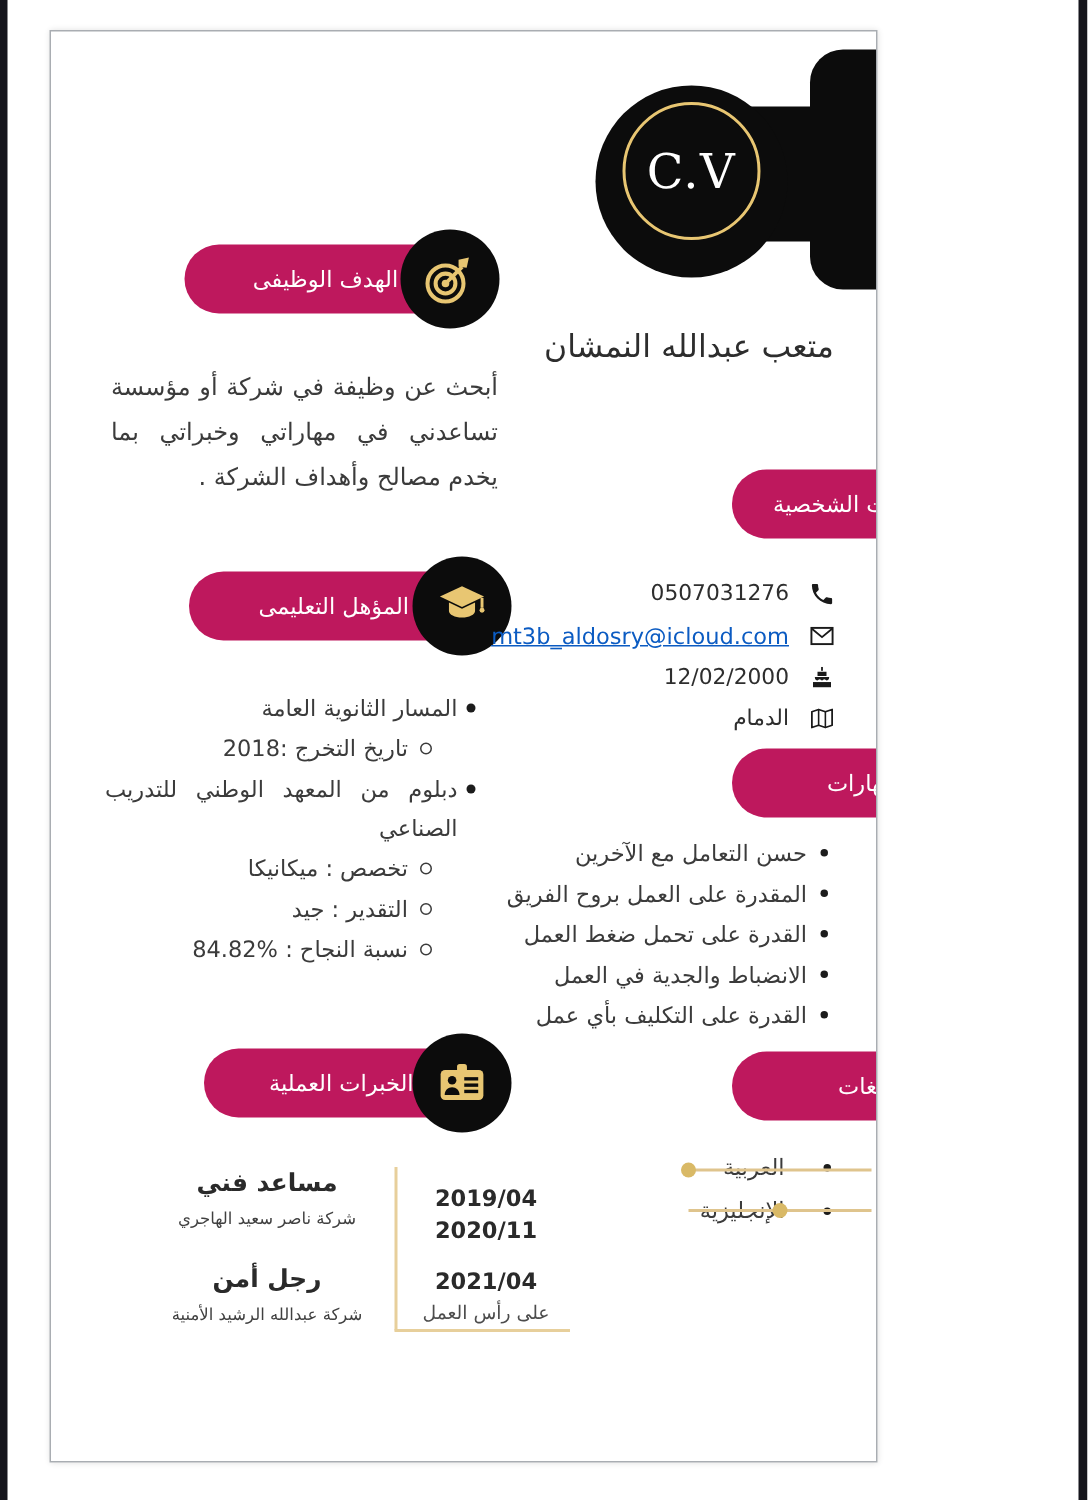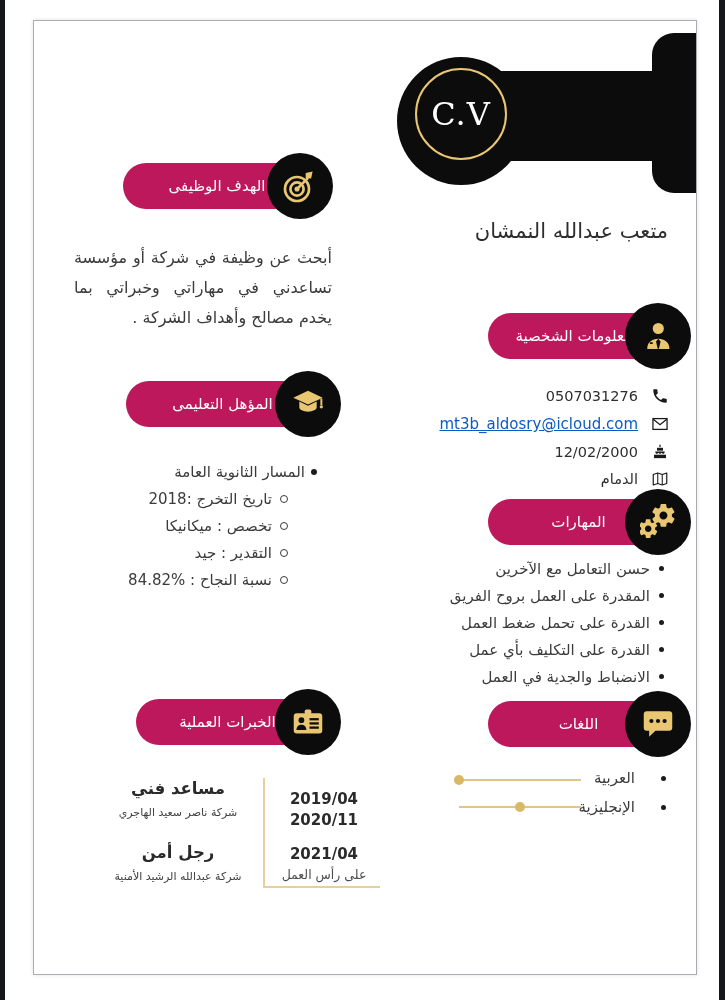--- a/index.html
+++ b/index.html
@@ -2,21 +2,21 @@
 <html lang="ar"><head>
 <meta charset="utf-8">
 <style>
   * { margin:0; padding:0; box-sizing:border-box; }
   html,body { width:725px; height:1000px; background:#ffffff; font-family:"DejaVu Sans", sans-serif; overflow:hidden; }
   .stage { position:relative; width:725px; height:1000px; background:#fff; }
   .edge-strip { position:absolute; top:0; height:1000px; background:#15151c; }
   .edge-left { left:0; width:5px; }
   .edge-right { right:0; width:6px; }
 
-  .page { position:absolute; left:33px; top:20px; width:664px; height:955px; background:#fff;
+  .page { position:absolute; left:33px; top:20px; width:552px; height:955px; background:#fff;
           border:1px solid #a9adb2; box-shadow:0 0 4px rgba(0,0,0,.12); overflow:hidden; }
 
   
   .cv-tab   { position:absolute; right:0; top:12px; width:44px; height:160px; background:#0c0c0c; border-radius:22px 0 0 22px; }
   .cv-bar   { position:absolute; left:430px; right:0; top:50px; height:90px; background:#0c0c0c; }
   .cv-blob  { position:absolute; left:363px; top:36px; width:128px; height:128px; background:#0c0c0c; border-radius:50%; }
   .cv-ring  { position:absolute; left:381px; top:47px; width:92px; height:92px; border:2.5px solid #E8C672; border-radius:50%;
               display:flex; align-items:center; justify-content:center; }
   .cv-text  { color:#fff; font-family:"DejaVu Serif", serif; font-size:32px; letter-spacing:1px; }
 
@@ -125,20 +125,21 @@
           <path d="M6.2 10.4v3.8c0 1.6 2.6 2.9 5.8 2.9s5.8-1.3 5.8-2.9v-3.8L12 13.2Z" fill="#E8C672"></path>
           <path d="M20.9 8.4v4.4" stroke="#E8C672" stroke-width="1.3"></path>
           <circle cx="20.9" cy="13.9" r="1.1" fill="#E8C672"></circle>
         </svg>
       </div>
     </div>
 
     <ul class="edu-list">
       <li class="lv1">المسار الثانوية العامة</li>
       <li class="lv2">تاريخ التخرج :2018</li>
+      <li class="lv1">دبلوم من المعهد الوطني للتدريب الصناعي</li>
       <li class="lv2">تخصص : ميكانيكا</li>
       <li class="lv2">التقدير : جيد</li>
       <li class="lv2">نسبة النجاح : %84.82</li>
     </ul>
 
     <div class="sec sec-experience">
       <div class="pill">
           <span>الخبرات العملية</span>
         </div>
       <div class="circ">
@@ -235,22 +236,22 @@
             <path fill="#E8C672" fill-rule="evenodd" d="M19.4 13c.04-.33.06-.66.06-1s-.02-.67-.06-1l2.1-1.65c.19-.15.24-.42.12-.64l-2-3.46c-.12-.22-.39-.3-.61-.22l-2.49 1c-.52-.4-1.08-.73-1.69-.98l-.38-2.65C14.46 2.18 14.25 2 14 2h-4c-.25 0-.46.18-.49.42l-.38 2.65c-.61.25-1.17.59-1.69.98l-2.49-1c-.23-.09-.49 0-.61.22l-2 3.46c-.13.22-.07.49.12.64L4.56 11c-.04.33-.06.66-.06 1s.02.67.06 1l-2.1 1.65c-.19.15-.24.42-.12.64l2 3.46c.12.22.39.3.61.22l2.49-1c.52.4 1.08.73 1.69.98l.38 2.65c.03.24.24.42.49.42h4c.25 0 .46-.18.49-.42l.38-2.65c.61-.25 1.17-.59 1.69-.98l2.49 1c.23.09.49 0 .61-.22l2-3.46c.12-.22.07-.49-.12-.64L19.4 13zM12 15.5c-1.93 0-3.5-1.57-3.5-3.5s1.57-3.5 3.5-3.5 3.5 1.57 3.5 3.5-1.57 3.5-3.5 3.5z"></path>
           </g>
         </svg>
       </div>
     </div>
 
     <ul class="skill-list">
       <li>حسن التعامل مع الآخرين</li>
       <li>المقدرة على العمل بروح الفريق</li>
       <li>القدرة على تحمل ضغط العمل</li>
+      <li>الانضباط والجدية في العمل</li>
       <li>القدرة على التكليف بأي عمل</li>
-      <li>الانضباط والجدية في العمل</li>
     </ul>
 
     <div class="sec sec-languages">
       <div class="pill">
           <span>اللغات</span>
         </div>
       <div class="circ">
         <svg viewBox="0 0 24 24">
           <path d="M19.5 3.5h-15a2 2 0 0 0-2 2v9a2 2 0 0 0 2 2h1.6v4l4.2-4h9.2a2 2 0 0 0 2-2v-9a2 2 0 0 0-2-2z" fill="#E8C672"></path>
           <circle cx="7.6" cy="10" r="1.4" fill="#0c0c0c"></circle>

